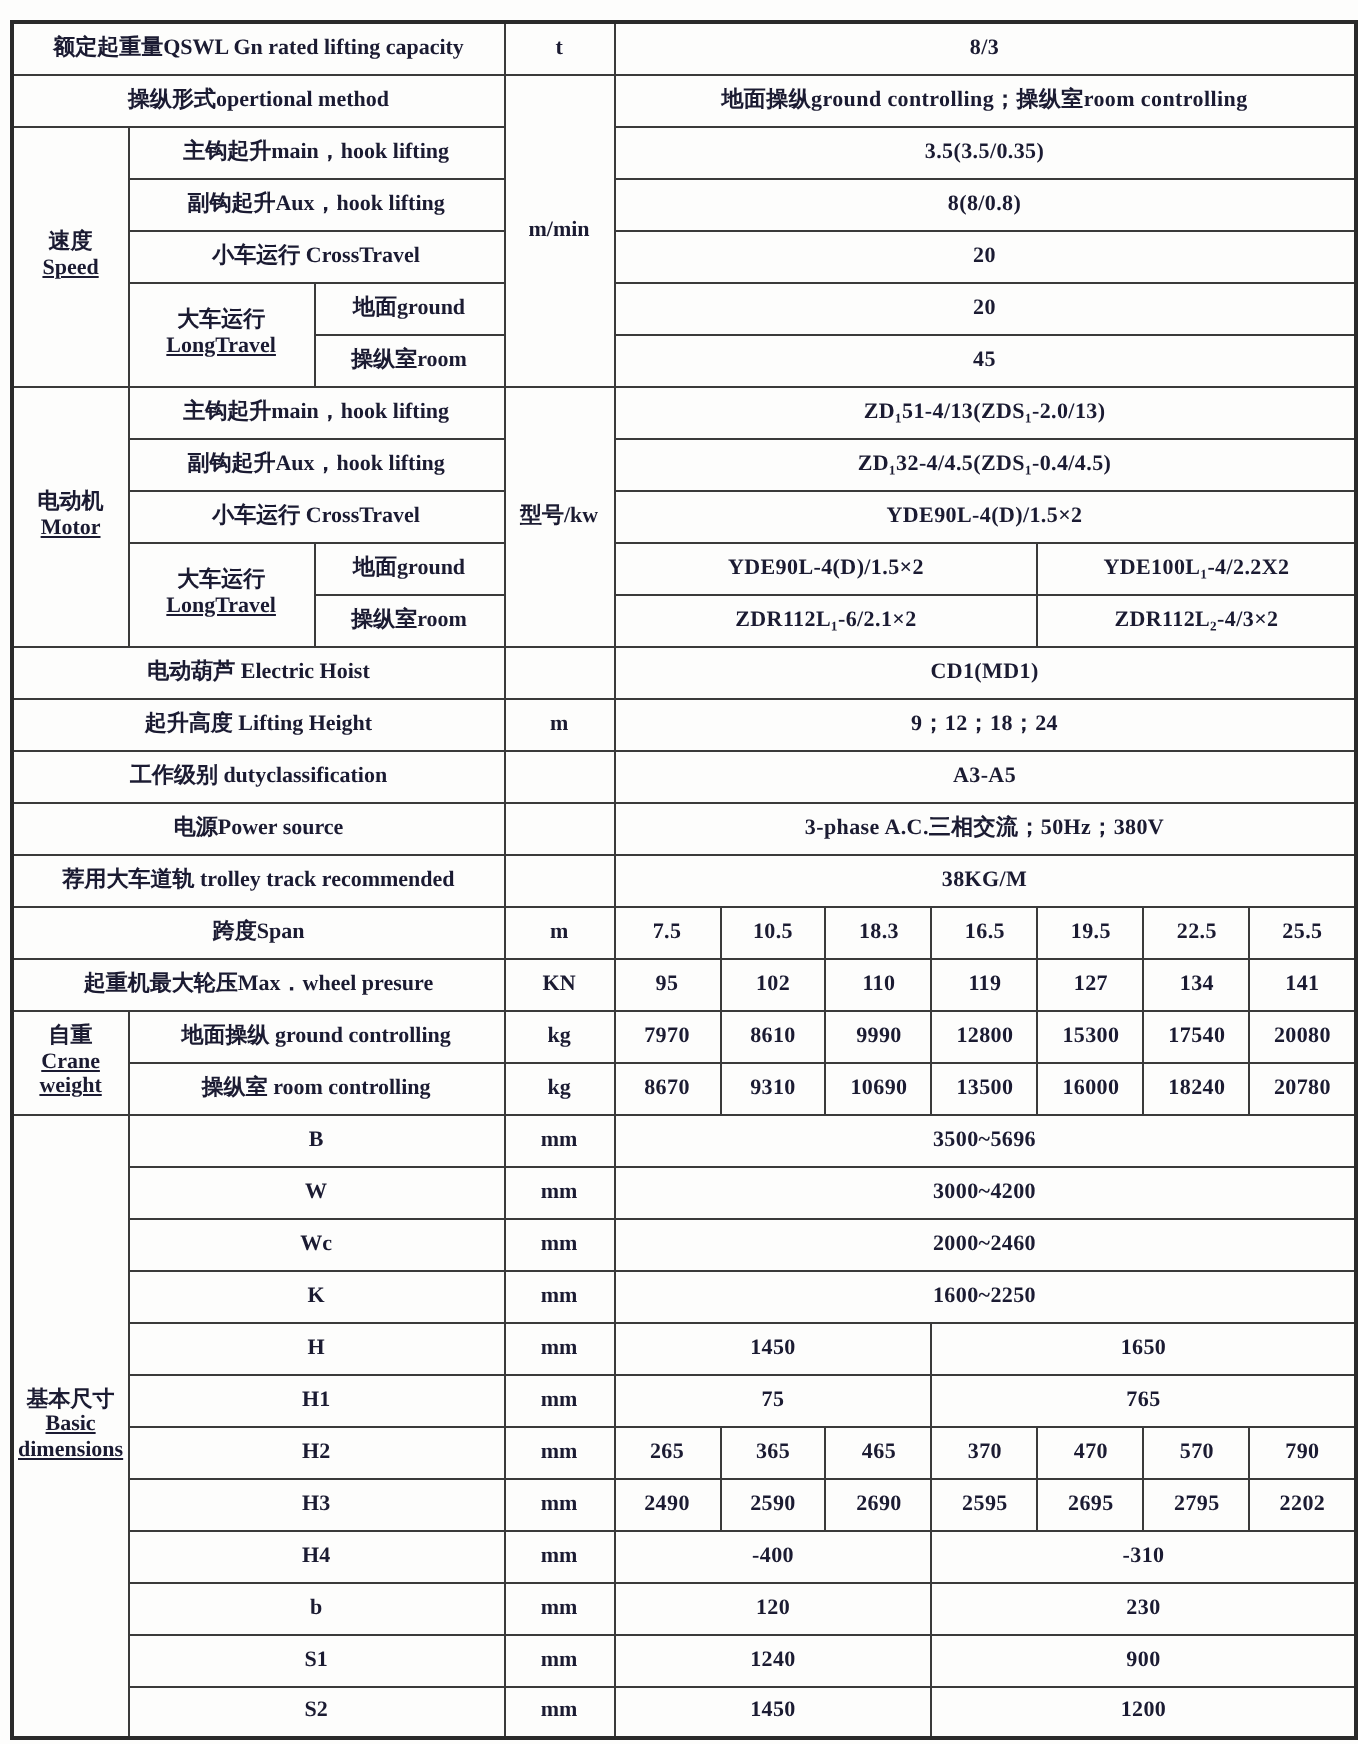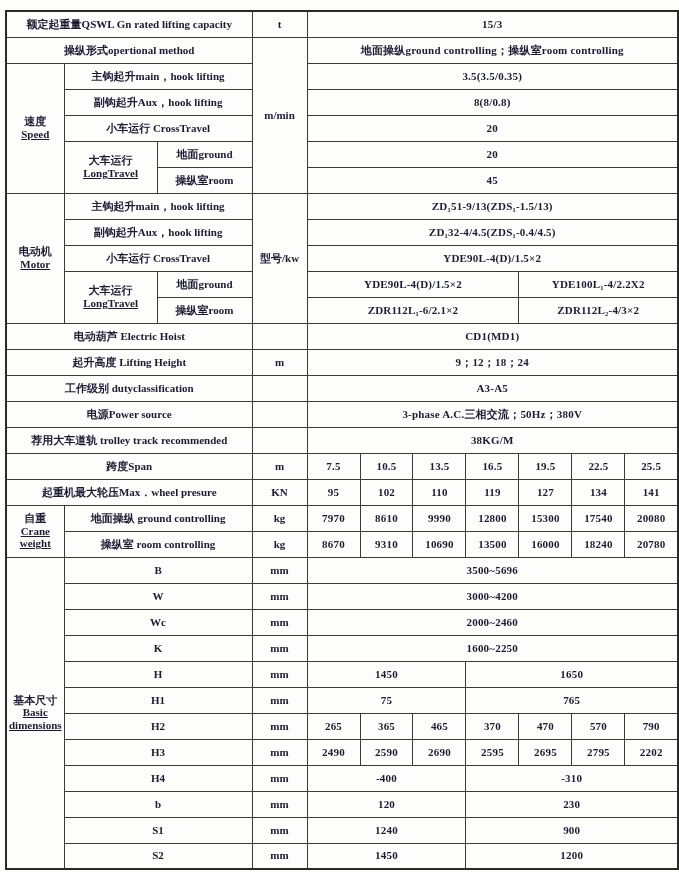--- a/index.html
+++ b/index.html
@@ -40,21 +40,21 @@
         <col style="width:53px">
   <col style="width:53px">
         <col style="width:53px">
         <col style="width:53px">
 </colgroup>
 <tbody>
 
   <tr>
     <td colspan="3">额定起重量QSWL Gn rated lifting capacity</td>
     <td class="unit">t</td>
-    <td colspan="7" class="val">15/3</td>
+    <td colspan="7" class="val">8/3</td>
   </tr>
 
   <tr>
     <td colspan="3">操纵形式opertional method</td>
     <td class="unit" rowspan="6">m/min</td>
     <td colspan="7" class="val">地面操纵ground controlling；操纵室room controlling</td>
   </tr>
 
   <tr>
     <td class="sec" rowspan="5">
@@ -89,21 +89,21 @@
     <td colspan="7" class="val">45</td>
   </tr>
 
   <tr>
     <td class="sec" rowspan="5">
       <span class="zh">电动机</span>
       <span class="en">Motor</span>
     </td>
     <td colspan="2">主钩起升main，hook lifting</td>
     <td class="unit" rowspan="5">型号/kw</td>
-    <td colspan="7" class="val">ZD₁51-9/13(ZDS₁-1.5/13)</td>
+    <td colspan="7" class="val">ZD₁51-4/13(ZDS₁-2.0/13)</td>
   </tr>
 
   <tr>
     <td colspan="2">副钩起升Aux，hook lifting</td>
     <td colspan="7" class="val">ZD₁32-4/4.5(ZDS₁-0.4/4.5)</td>
   </tr>
 
   <tr>
     <td colspan="2">小车运行 CrossTravel</td>
     <td colspan="7" class="val">YDE90L-4(D)/1.5×2</td>
@@ -153,21 +153,21 @@
     <td colspan="3">荐用大车道轨 trolley track recommended</td>
     <td class="unit"></td>
     <td colspan="7" class="val">38KG/M</td>
   </tr>
 
   <tr>
     <td colspan="3">跨度Span</td>
     <td class="unit">m</td>
     <td class="val">7.5</td>
     <td class="val">10.5</td>
-    <td class="val">13.5</td>
+    <td class="val">18.3</td>
     <td class="val">16.5</td>
     <td class="val">19.5</td>
     <td class="val">22.5</td>
     <td class="val">25.5</td>
   </tr>
 
   <tr>
     <td colspan="3">起重机最大轮压Max．wheel presure</td>
     <td class="unit">KN</td>
     <td class="val">95</td>

